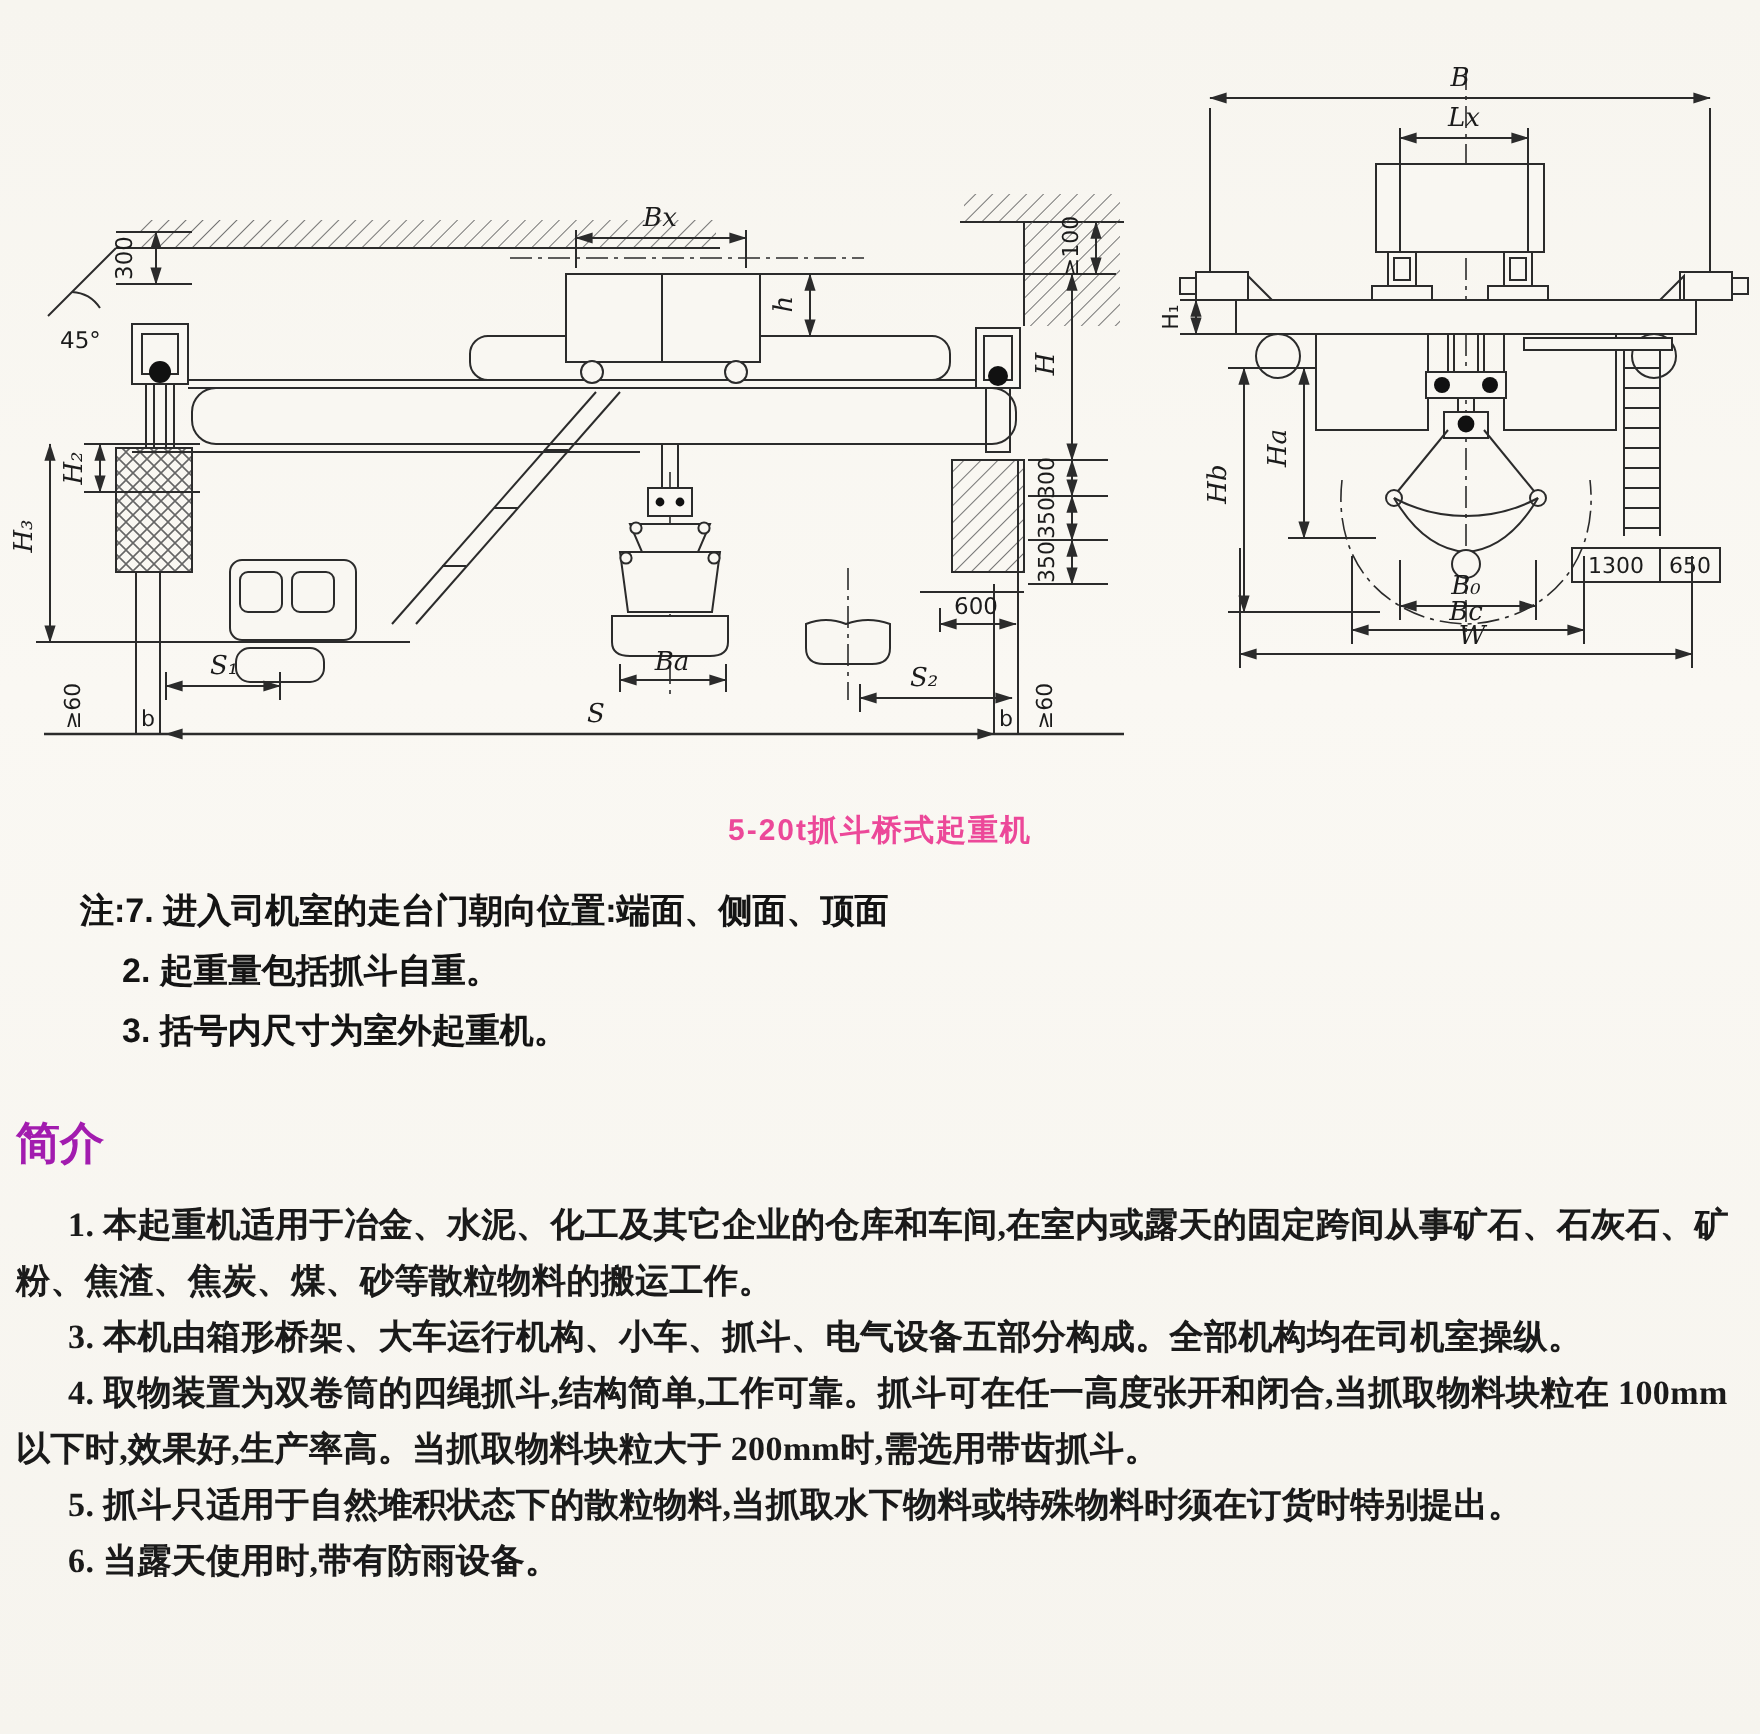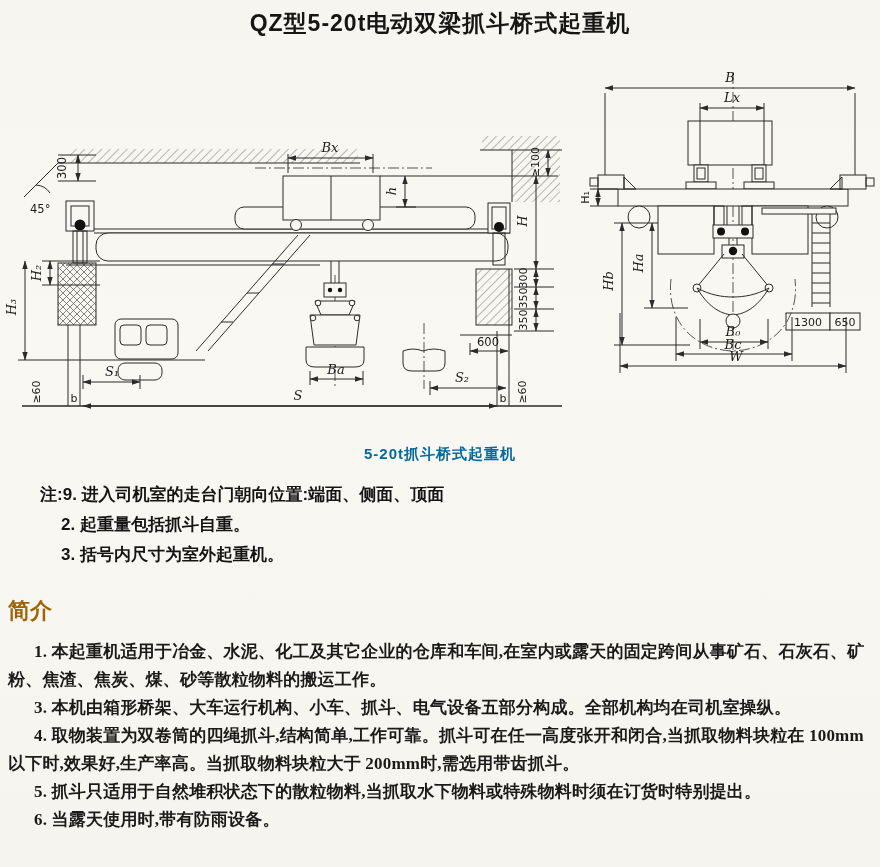--- a/index.html
+++ b/index.html
@@ -9,45 +9,44 @@
     font-family:"Liberation Sans",sans-serif;color:#1c1c1c;
   }
   .page{width:880px;height:867px;position:relative;}
   .title{
     margin:8px 0 0 0;text-align:center;font-size:23px;font-weight:800;
     letter-spacing:1px;font-family:"Liberation Sans",sans-serif;color:#161616;
   }
   svg.drawing{display:block;margin:16px 0 0 0;}
   .caption{
     margin-top:2px;text-align:center;font-size:15px;font-weight:700;
-    letter-spacing:1px;color:#0369a1;
+    letter-spacing:1px;color:#ec4899;
   }
   .notes{margin:16px 0 0 40px;font-size:17px;font-weight:700;line-height:30px;color:#141414;}
   .notes .cont{margin-left:21px;}
   .intro-heading{
-    margin:26px 0 0 8px;font-size:22px;font-weight:800;color:#a16207;
+    margin:26px 0 0 8px;font-size:22px;font-weight:800;color:#a21caf;
     font-family:"Liberation Sans",sans-serif;
   }
   .intro{margin:12px 10px 0 8px;}
   .intro p{
     margin:0;font-family:"Liberation Serif",serif;font-weight:600;
     font-size:17px;line-height:28px;text-indent:26px;color:#1a1a1a;
     letter-spacing:0.2px;
   }
   
   .dl{font:italic 13px "DejaVu Serif",serif;fill:#1b1b1b;stroke:none;}
   .dn{font:11.5px "DejaVu Sans",sans-serif;fill:#1b1b1b;stroke:none;}
   .ds{font:11px "DejaVu Sans",sans-serif;fill:#1b1b1b;stroke:none;}
 </style>
 </head>
 <body>
 
 <div class="page">
 
-  <h1 class="title">QZ型5-20t电动双梁抓斗桥式起重机</h1>
 
   <svg class="drawing" width="880" height="388" viewBox="0 0 880 388">
     <defs>
       <marker id="ar" viewBox="0 0 10 8" markerWidth="9" markerHeight="7" refX="9.5" refY="4" orient="auto-start-reverse">
         <path d="M0,0.8 L10,4 L0,7.2 Z" fill="#2b2b2b"></path>
       </marker>
       <pattern id="hatch" width="6" height="6" patternUnits="userSpaceOnUse" patternTransform="rotate(45)">
         <line x1="0" y1="0" x2="0" y2="6" stroke="#666" stroke-width="0.9"></line>
       </pattern>
       <pattern id="xhatch" width="7" height="7" patternUnits="userSpaceOnUse">
@@ -292,21 +291,21 @@
       <line x1="846" y1="262" x2="846" y2="318"></line>
       <line x1="620" y1="311" x2="846" y2="311" marker-start="url(#ar)" marker-end="url(#ar)"></line>
       <text class="dl" x="736" y="306" text-anchor="middle">W</text>
     </g>
   </svg>
 
   <div class="caption">5-20t抓斗桥式起重机</div>
 
   <div class="notes">
     <div>
-      <span>注:</span><span>9. 进入司机室的走台门朝向位置:端面、侧面、顶面</span>
+      <span>注:</span><span>7. 进入司机室的走台门朝向位置:端面、侧面、顶面</span>
     </div>
     <div class="cont">2. 起重量包括抓斗自重。</div>
     <div class="cont">3. 括号内尺寸为室外起重机。</div>
   </div>
 
   <h2 class="intro-heading">简介</h2>
 
   <div class="intro">
     <p>1. 本起重机适用于冶金、水泥、化工及其它企业的仓库和车间,在室内或露天的固定跨间从事矿石、石灰石、矿粉、焦渣、焦炭、煤、砂等散粒物料的搬运工作。</p>
     <p>3. 本机由箱形桥架、大车运行机构、小车、抓斗、电气设备五部分构成。全部机构均在司机室操纵。</p>

